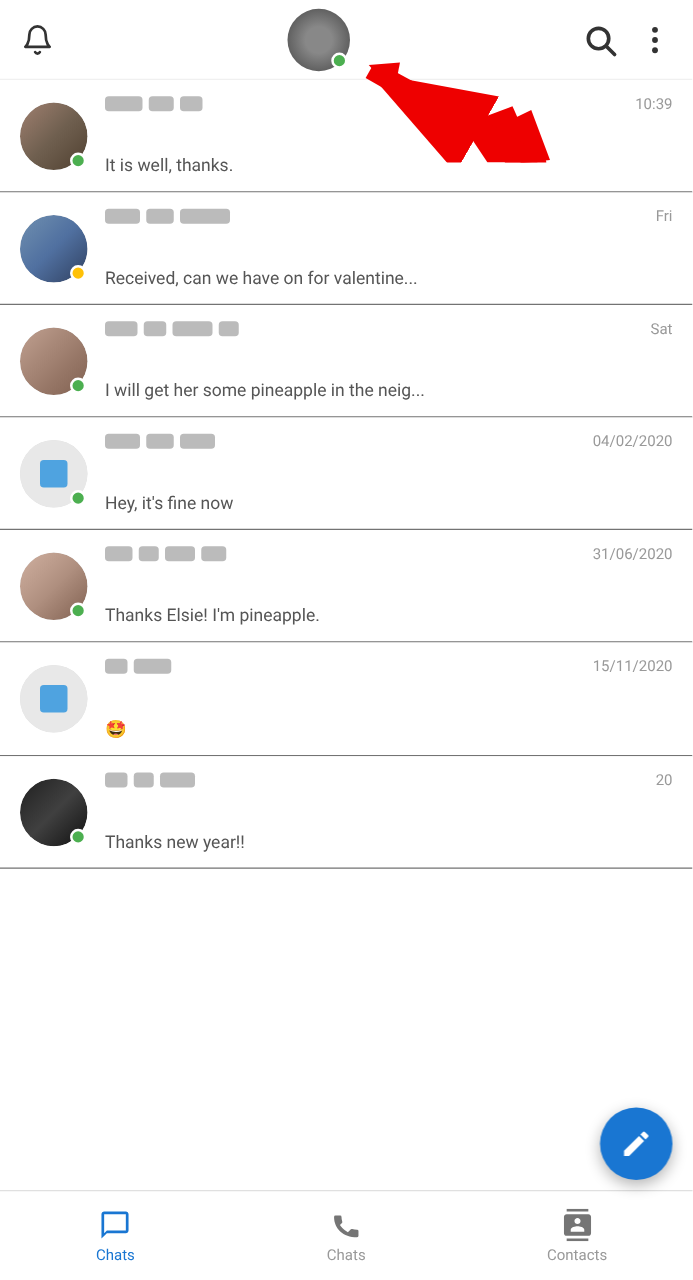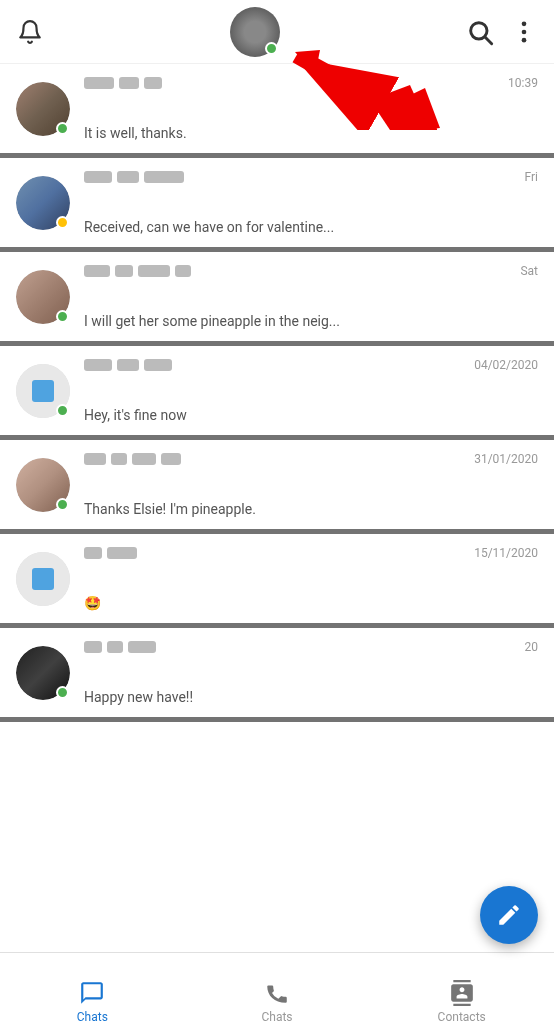--- a/index.html
+++ b/index.html
@@ -64,21 +64,21 @@
     }
 
     
     .chat-list {
       flex: 1;
     }
     .chat-item {
       display: flex;
       align-items: center;
       padding: 12px 16px;
-      border-bottom: 5px solid #737373;
+      border-bottom: 1px solid #737373;
       cursor: pointer;
       background: #fff;
       min-height: 80px;
     }
 
     .chat-avatar-wrap {
       position: relative;
       width: 54px; height: 54px;
       flex-shrink: 0;
       margin-right: 14px;
@@ -172,21 +172,21 @@
       background: #fff;
       border-top: 1px solid #e0e0e0;
       display: flex;
       align-items: stretch;
     }
     .nav-item {
       flex: 1;
       display: flex;
       flex-direction: column;
       align-items: center;
-      justify-content: flex-end;
+      justify-content: center;
       cursor: pointer;
       gap: 4px;
     }
     .nav-item svg { width: 26px; height: 26px; }
     .nav-label {
       font-size: 12px;
       color: #999;
     }
     .nav-item.active .nav-label { color: #1976D2; }
     .nav-item.active svg { fill: #1976D2; }
@@ -367,21 +367,21 @@
         <div class="online-dot"></div>
       </div>
       <div class="chat-body">
         <div class="chat-name-row">
           <div class="chat-name-placeholder">
             <span class="name-block" style="width:22px"></span>
             <span class="name-block" style="width:16px"></span>
             <span class="name-block" style="width:24px"></span>
             <span class="name-block" style="width:20px"></span>
           </div>
-          <span class="chat-time">31/01/2020</span>
+          <span class="chat-time">31/06/2020</span>
         </div>
         <div class="chat-msg">Thanks Elsie! I'm pineapple.</div>
       </div>
     </div>
     <div class="chat-item">
       <div class="chat-avatar-wrap">
         <div class="chat-avatar">
           <div class="avatar-gray-circle">
             <div class="avatar-square-icon"></div>
           </div>
@@ -408,21 +408,21 @@
       </div>
       <div class="chat-body">
         <div class="chat-name-row">
           <div class="chat-name-placeholder">
             <span class="name-block" style="width:18px"></span>
             <span class="name-block" style="width:16px"></span>
             <span class="name-block" style="width:28px"></span>
           </div>
           <span class="chat-time">20</span>
         </div>
-        <div class="chat-msg">Happy new have!!</div>
+        <div class="chat-msg">Thanks new year!!</div>
       </div>
     </div>
   </div>
 
 <div class="fab">
   <svg viewBox="0 0 24 24">
     <path d="M3 17.25V21h3.75L17.81 9.94l-3.75-3.75L3 17.25zM20.71 7.04a1 1 0 0 0 0-1.41l-2.34-2.34a1 1 0 0 0-1.41 0l-1.83 1.83 3.75 3.75 1.83-1.83z"></path>
   </svg>
 </div>
 

